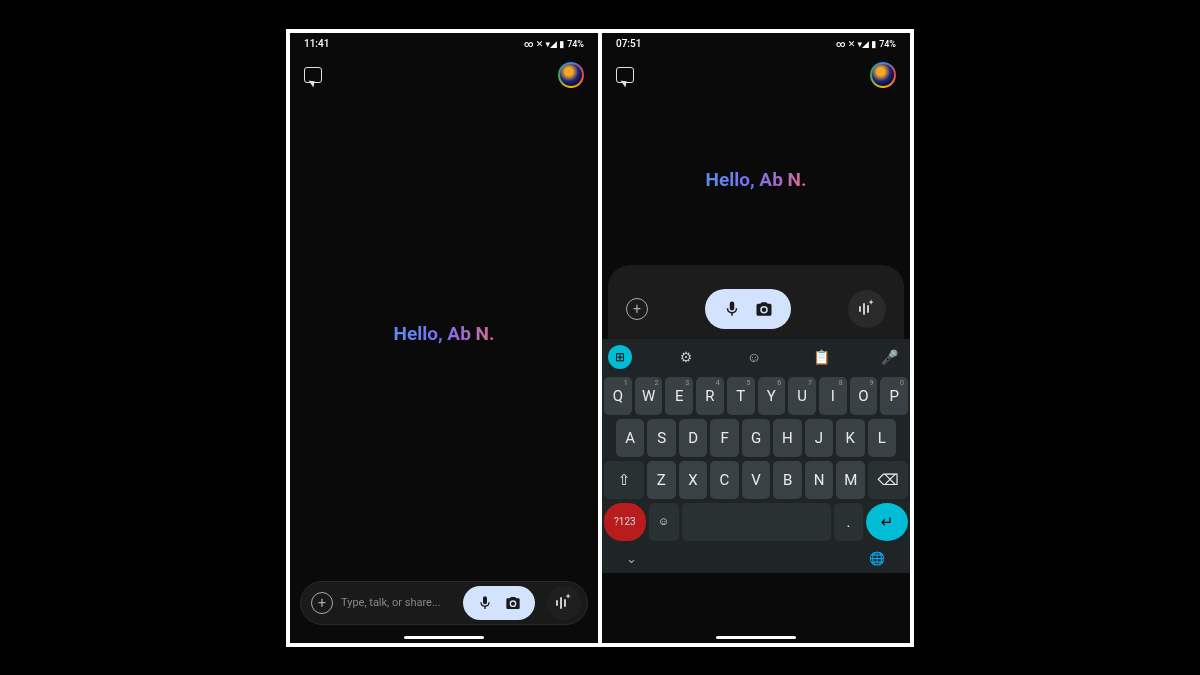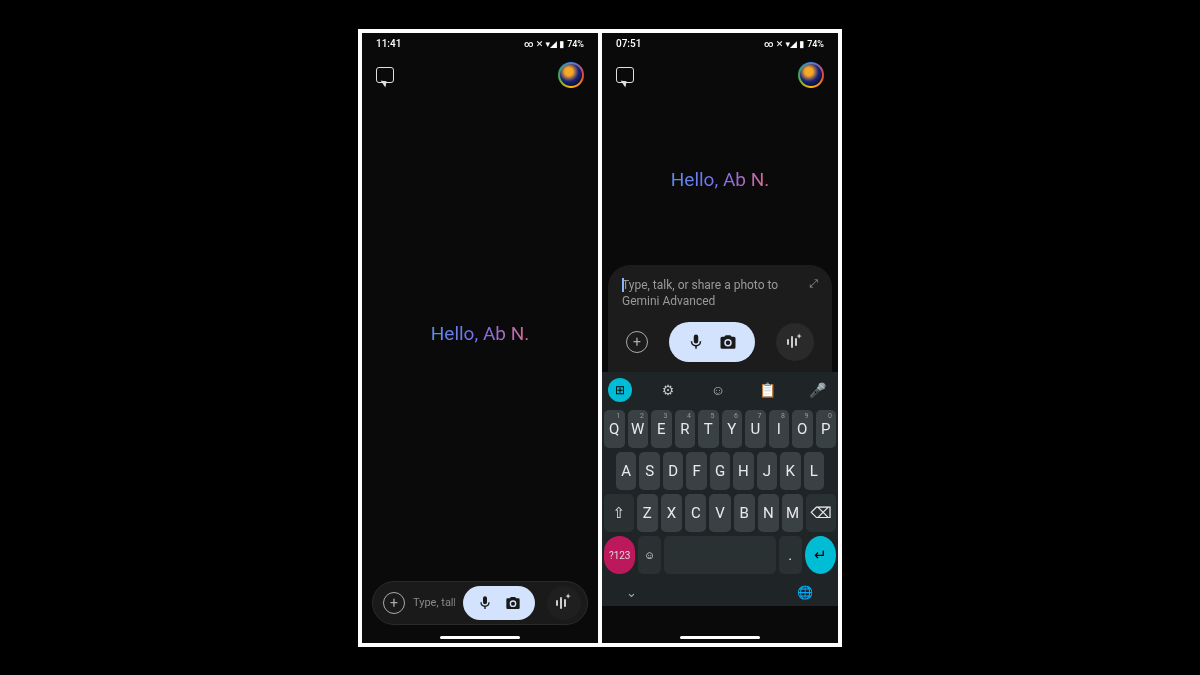--- a/index.html
+++ b/index.html
@@ -12,21 +12,21 @@
     justify-content: center;
     font-family: -apple-system, BlinkMacSystemFont, "Segoe UI", Roboto, sans-serif;
   }
   .frame {
     background: #fff;
     padding: 4px;
     display: flex;
     gap: 4px;
   }
   .phone {
-    width: 236px;
+    width: 308px;
     height: 610px;
     background: #0a0a0a;
     position: relative;
     overflow: hidden;
     display: flex;
     flex-direction: column;
   }
   .status-bar {
     height: 22px;
     display: flex;
@@ -68,21 +68,21 @@
   }
   .avatar-inner { width: 100%; height: 100%; border-radius: 50%; background: radial-gradient(circle at 40% 35%, #f9a825 20%, #1a237e 50%, #000 90%); }
   .greeting-area {
     flex: 1;
     display: flex;
     align-items: center;
     justify-content: center;
   }
   .greeting {
     font-size: 19px;
-    font-weight: 400;
+    font-weight: 700;
     background: linear-gradient(90deg, #5b8def 0%, #7b6ef0 50%, #d96b8f 100%);
     -webkit-background-clip: text;
     background-clip: text;
     color: transparent;
   }
   .greeting-2 { font-size: 19px; }
   .input-dock {
     padding: 8px 10px 18px;
   }
   .input-pill {
@@ -158,21 +158,21 @@
   .key {
     flex: 1; height: 38px; background:#3a4144; border-radius:5px;
     display:flex;align-items:center;justify-content:center;
     color:#e8eaed; font-size:15px; position:relative;
   }
   .key-hint { position:absolute; top:2px; right:4px; font-size:7px; color:#999; }
   .key-dark { background:#2a3133; }
   .key-shift { flex: 1.4; }
   .key-space { flex: 5; background:#2a3133; }
   .key-enter { flex:1.4; background:#00bcd4; color:#000; border-radius: 50%; height: 38px;}
-  .key-sym { flex:1.4; background:#be185d; border-radius:18px; font-size:10px; color:#ddd; }
+  .key-sym { flex:1.4; background:#b91c1c; border-radius:18px; font-size:10px; color:#ddd; }
   .kb-bottom { height: 28px; display:flex;align-items:center;justify-content:space-between;padding:0 24px;color:#aaa;font-size:13px; }
 </style>
 </head>
 <body>
 
 <div class="frame">
 
   <div class="phone">
     <div class="status-bar">
       <span>11:41</span>
@@ -229,27 +229,20 @@
       <div class="chat-icon"></div>
       <div class="avatar">
           <div class="avatar-inner"></div>
         </div>
     </div>
     <div class="phone2-content">
       <div class="greeting-zone-2">
         <div class="greeting greeting-2">Hello, Ab N.</div>
       </div>
       <div class="expanded-input">
-        <div class="exp-row1">
-          <div class="exp-text">
-            <span class="cursor"></span>
-            <span>Type, talk, or share a photo to Gemini Advanced</span>
-          </div>
-          <div class="expand-icon">⤢</div>
-        </div>
         <div class="exp-row2">
           <div class="exp-plus">
               <span>+</span>
             </div>
           <div class="mic-cam-pill-2">
             <svg viewBox="0 0 24 24">
                 <path d="M12 14a3 3 0 003-3V5a3 3 0 00-6 0v6a3 3 0 003 3zm5-3a5 5 0 01-10 0H5a7 7 0 006 6.9V21h2v-3.1A7 7 0 0019 11h-2z"></path>
               </svg>
             <svg viewBox="0 0 24 24">
                 <path d="M20 5h-3l-2-2H9L7 5H4a2 2 0 00-2 2v12a2 2 0 002 2h16a2 2 0 002-2V7a2 2 0 00-2-2zm-8 13a5 5 0 110-10 5 5 0 010 10zm0-8a3 3 0 100 6 3 3 0 000-6z"></path>

